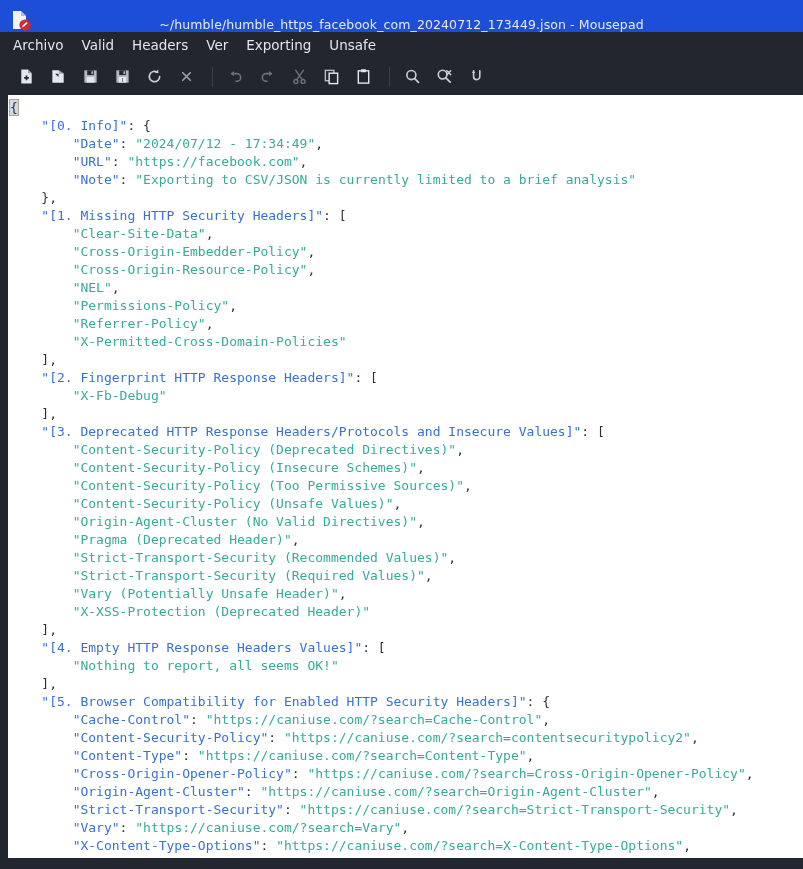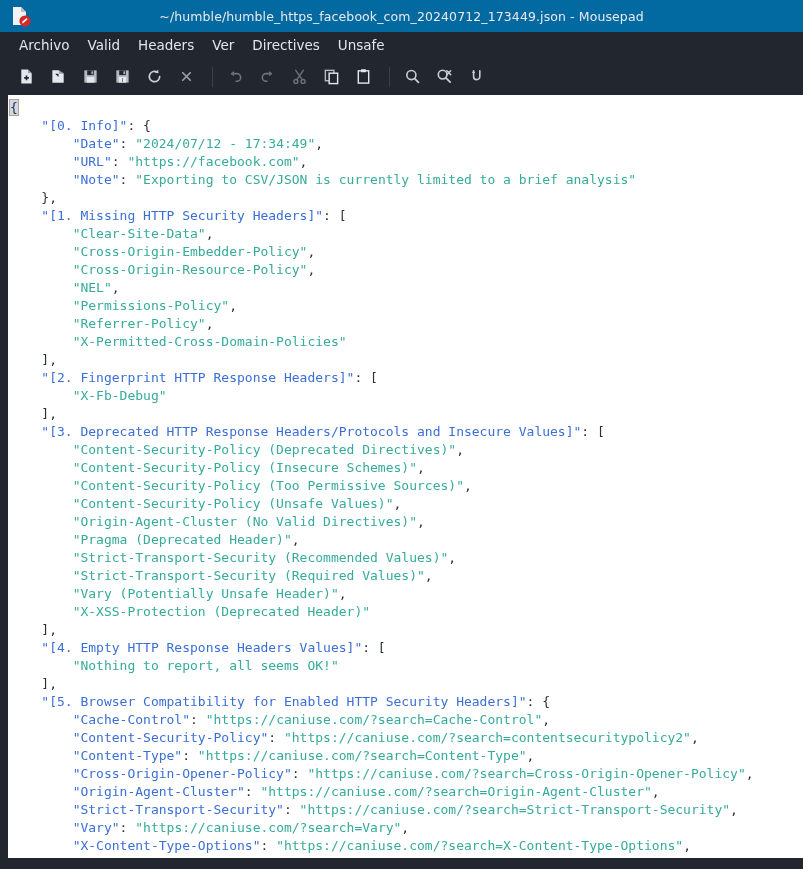--- a/index.html
+++ b/index.html
@@ -19,23 +19,23 @@
     height: 869px;
     display: flex;
     flex-direction: column;
     background: #22262e;
   }
 
   
   .titlebar {
     height: 32px;
     flex: 0 0 32px;
-    background: #0369a1;
-    display: flex;
-    align-items: center;
+    background: #1d4ed8;
+    display: flex;
+    align-items: flex-end;
     position: relative;
   }
   .title-icon {
     width: 24px;
     height: 24px;
     margin-left: 8px;
     position: relative;
     flex: 0 0 24px;
   }
   .title-text {
@@ -50,21 +50,21 @@
     pointer-events: none;
   }
 
   
   .menubar {
     height: 26px;
     flex: 0 0 26px;
     background: #22262e;
     display: flex;
     align-items: center;
-    padding-left: 10px;
+    padding-left: 4px;
   }
   .menu-item {
     color: #e2e5ea;
     font-size: 13.5px;
     padding: 3px 9px;
     border-radius: 3px;
     font-family: "DejaVu Sans", sans-serif;
     white-space: nowrap;
   }
 
@@ -162,21 +162,21 @@
       </svg>
     </div>
     <div class="title-text">~/humble/humble_https_facebook_com_20240712_173449.json - Mousepad</div>
   </div>
 
   <div class="menubar">
     <div class="menu-item">Archivo</div>
     <div class="menu-item">Valid</div>
     <div class="menu-item">Headers</div>
     <div class="menu-item">Ver</div>
-    <div class="menu-item">Directives</div>
+    <div class="menu-item">Exporting</div>
     <div class="menu-item">Unsafe</div>
   </div>
 
   <div class="toolbar">
 
     <div class="tb-btn">
       <svg width="17" height="17" viewBox="0 0 18 18">
         <path d="M3.5 1.5 h7 l4 4 v11 h-11 z" fill="#e4e7ec"></path>
         <path d="M10.5 1.5 l4 4 h-4 z" fill="#9aa0aa"></path>
         <path d="M9 8 v5 M6.5 10.5 h5" stroke="#22262e" stroke-width="1.7"></path>

